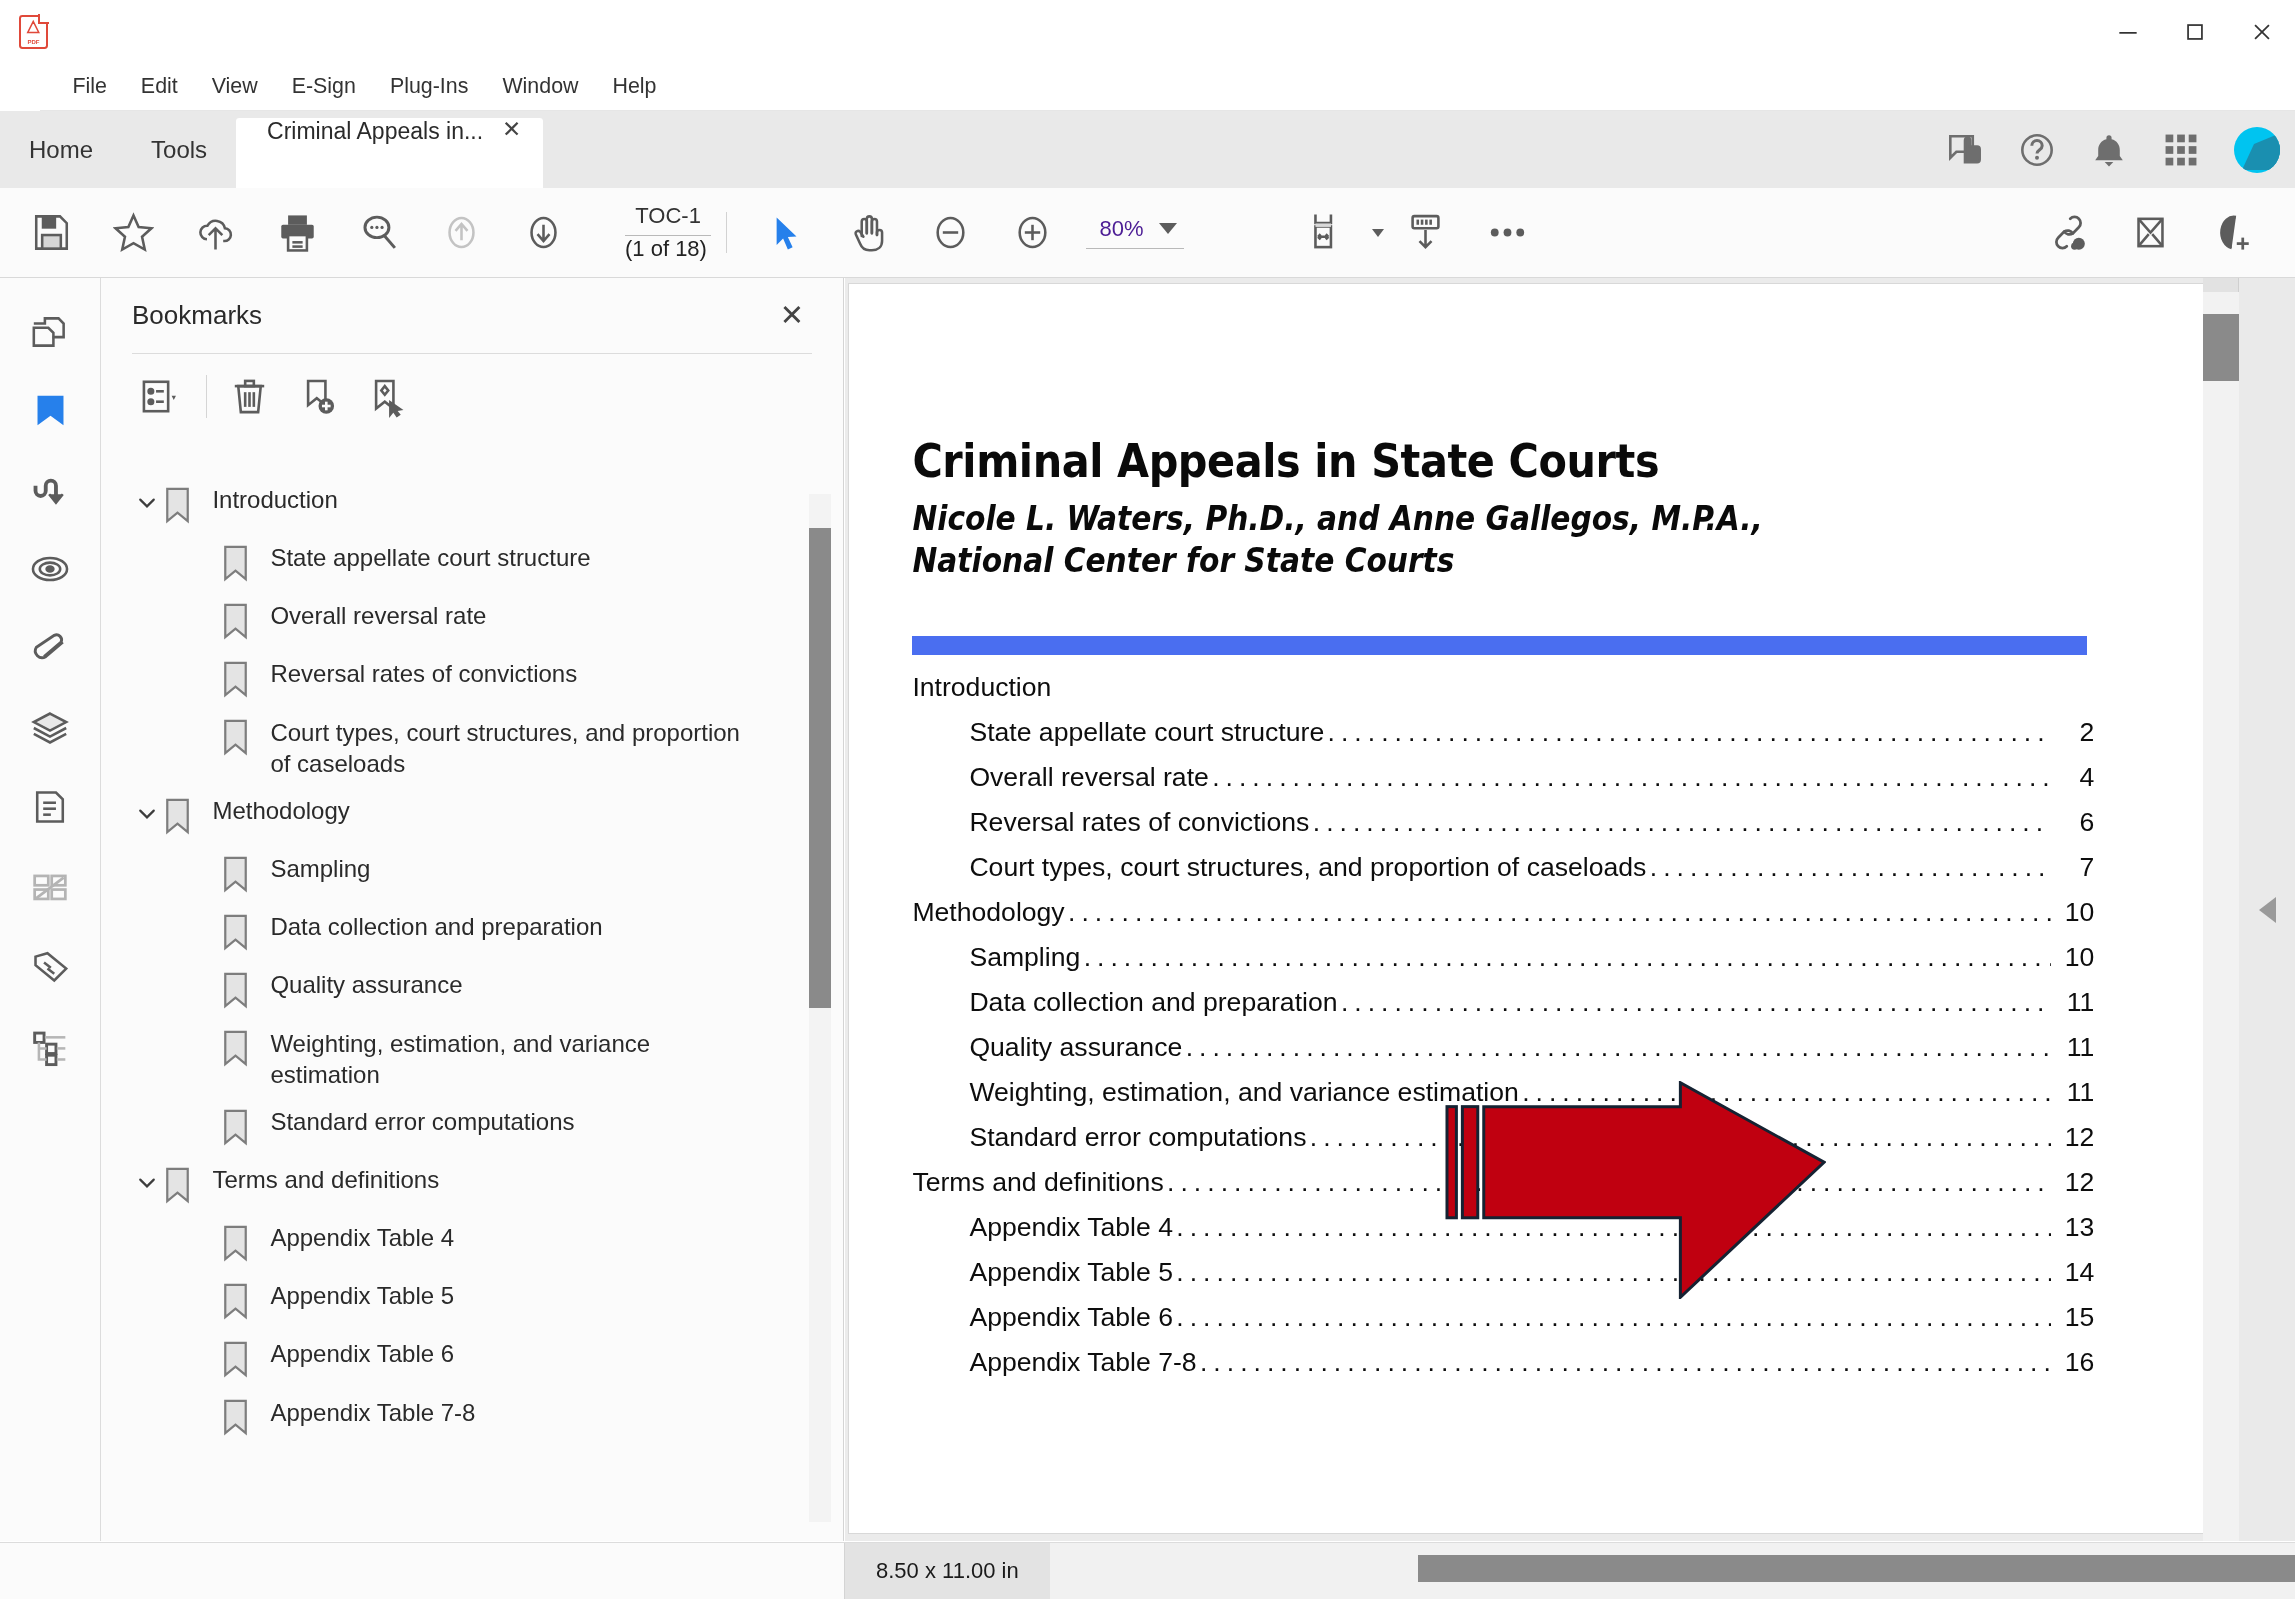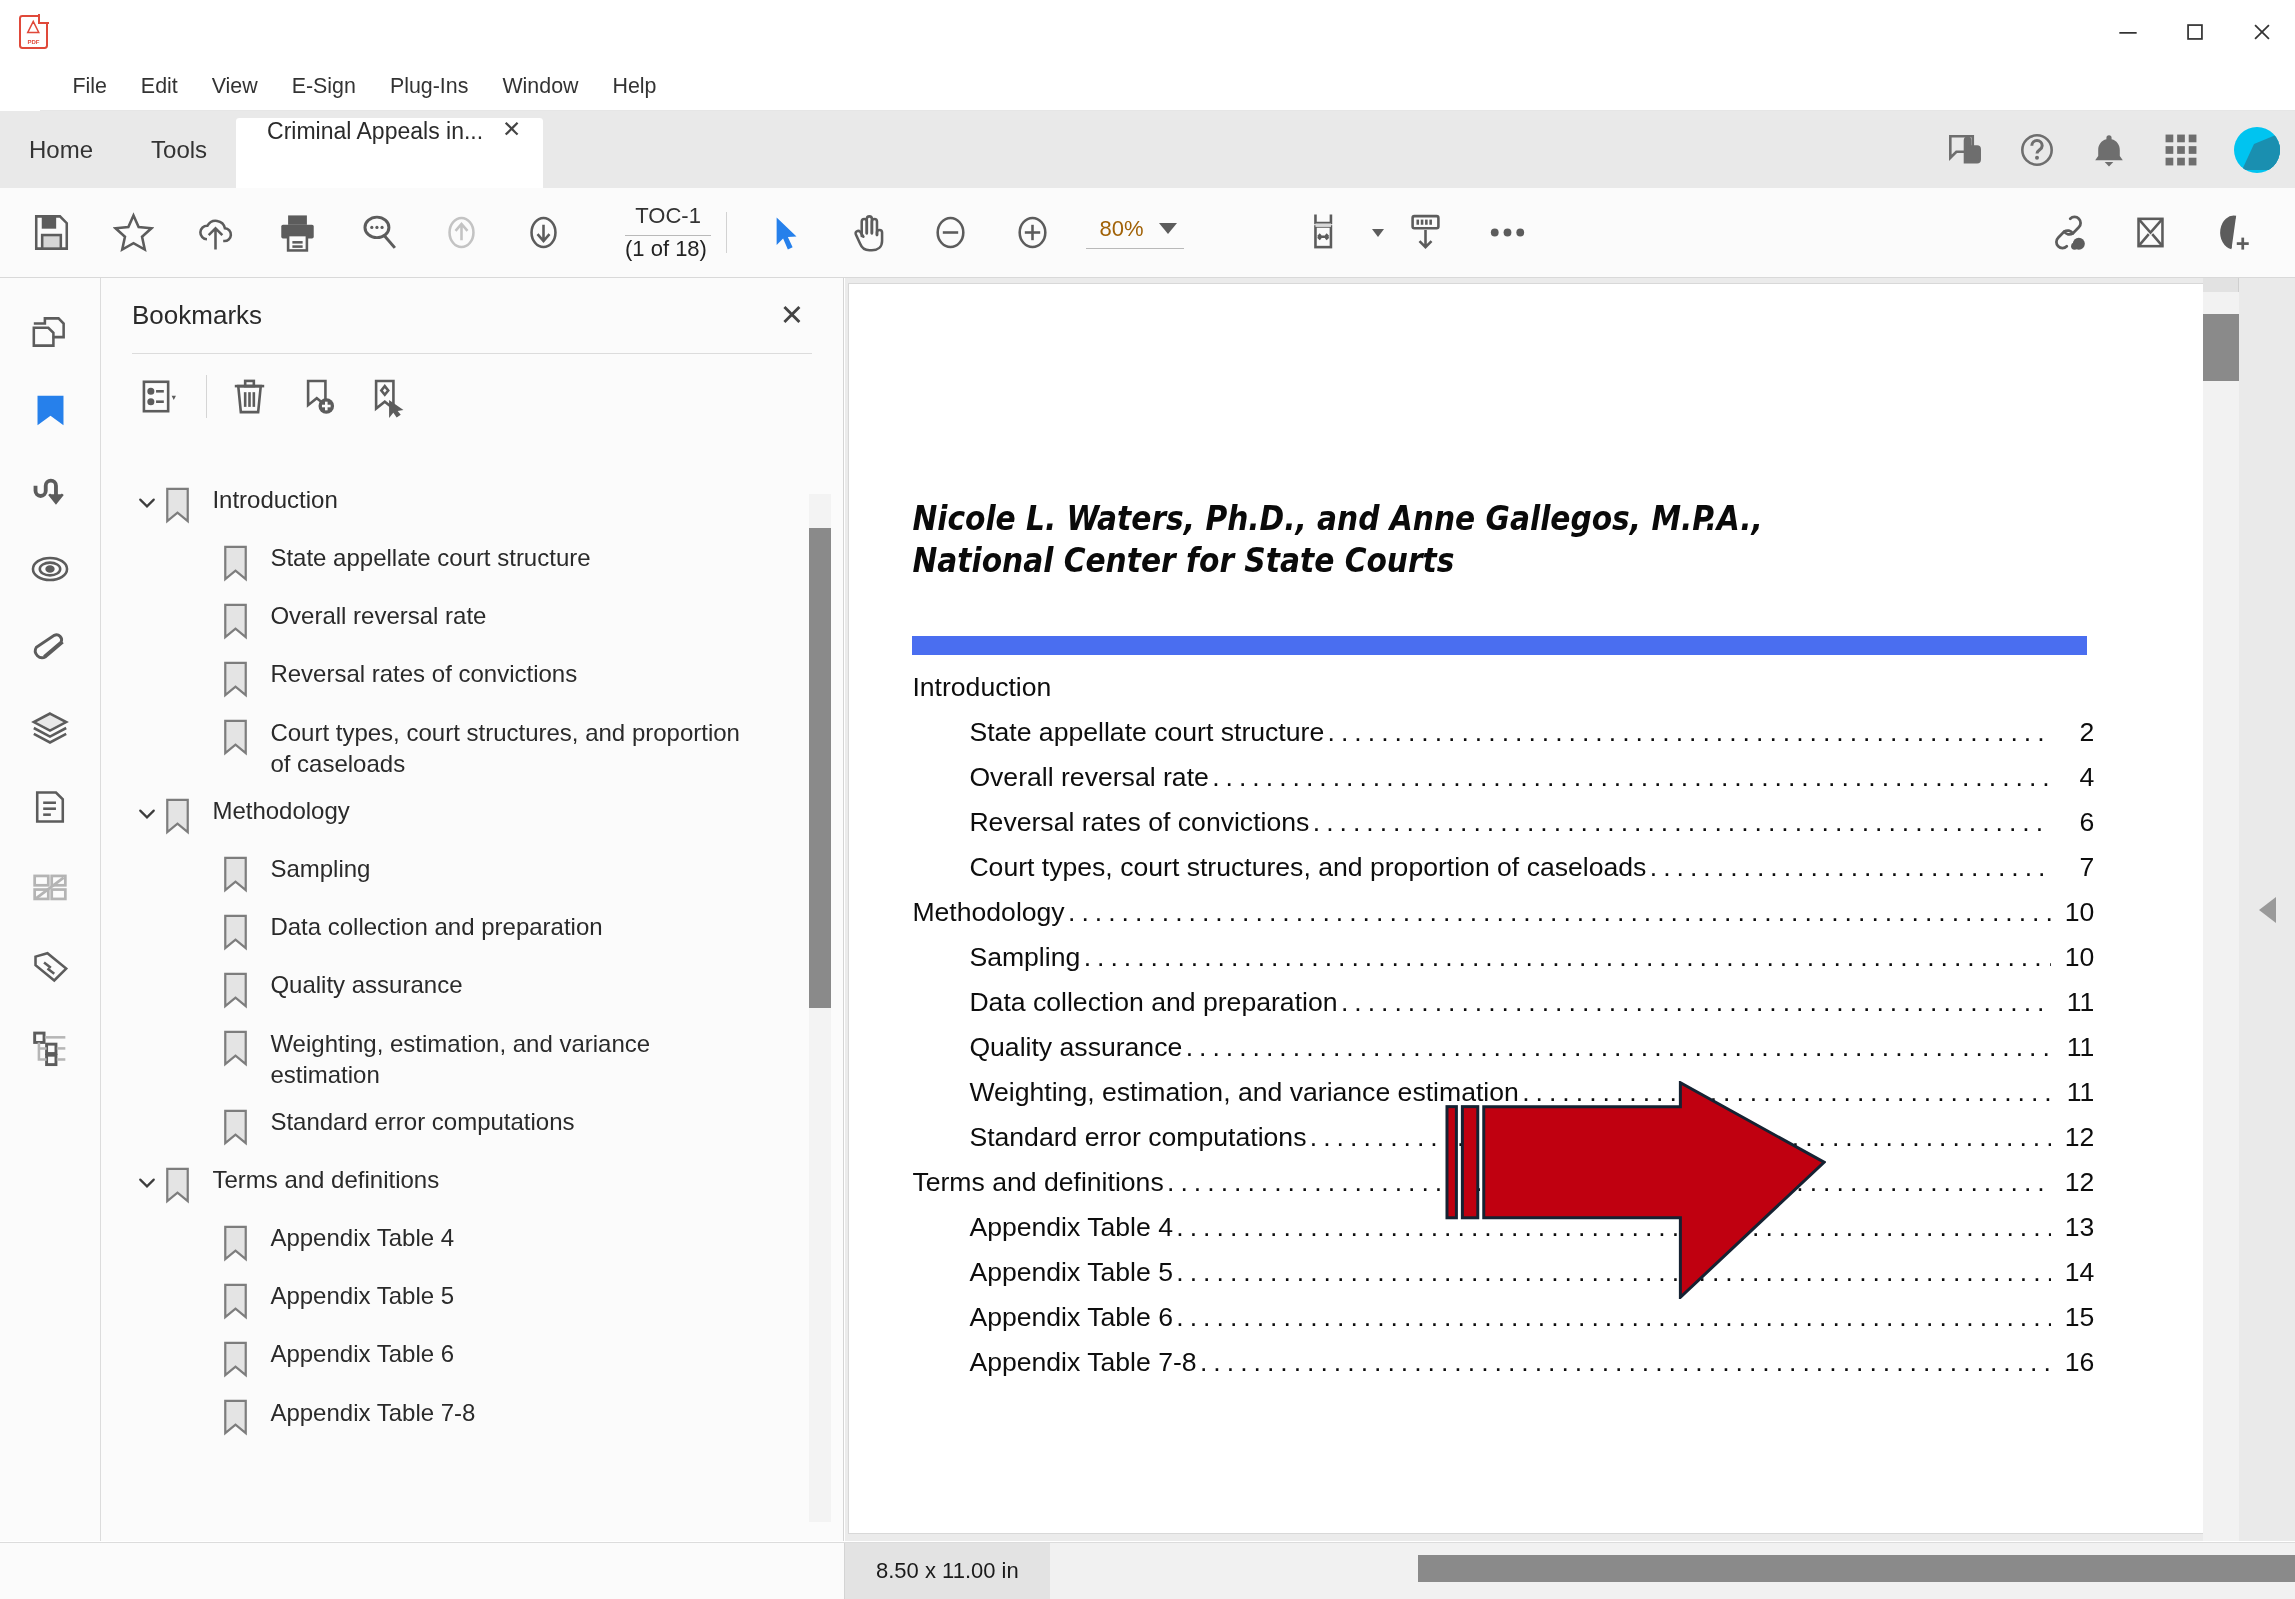--- a/index.html
+++ b/index.html
@@ -131,21 +131,21 @@
   }
   .pagecount { font-size: 22px; color: #222; margin-left: 22px; }
   .tb-sep {
     width: 0.9px; height: 41px; background: #d2d2d2; margin: 0 19px;
   }
   .zoombox {
     display: flex; align-items: center; gap: 15.4px;
     border-bottom: 0.9px solid #b9b9b9; padding: 0 6.9px 6.9px 13.7px;
     margin-left: 12px;
   }
-  .zoomval { font-size: 22px; color: #a16207; }
+  .zoomval { font-size: 22px; color: #4c1d95; }
   .caret-down {
     width: 0; height: 0; border-left: 9.4px solid transparent;
     border-right: 9.4px solid transparent; border-top: 11px solid #5c5c5c;
   }
   .caret-small {
     width: 0; height: 0; border-left: 6.9px solid transparent;
     border-right: 6.9px solid transparent; border-top: 8.6px solid #5c5c5c;
     margin-left: 3.4px;
   }
   .tb-right { margin-left: auto; display: flex; align-items: center; padding-right: 22px; }
@@ -766,20 +766,21 @@
         </div>
       </div>
 
     <div class="bm-scrollbar">
       <div class="bm-thumb"></div>
     </div>
   </div>
 
   <div class="doc-area">
     <div class="page">
+      <div class="doc-title">Criminal Appeals in State Courts</div>
       <div class="doc-authors">
         <div>Nicole L. Waters, Ph.D., and Anne Gallegos, M.P.A.,</div>
         <div>National Center for State Courts</div>
       </div>
       <div class="blue-bar"></div>
       <div class="toc" id="toc-list">
           <div class="toc-row lvl0">
             <span class="toc-txt">Introduction</span>
           </div>
           <div class="toc-row lvl1">

